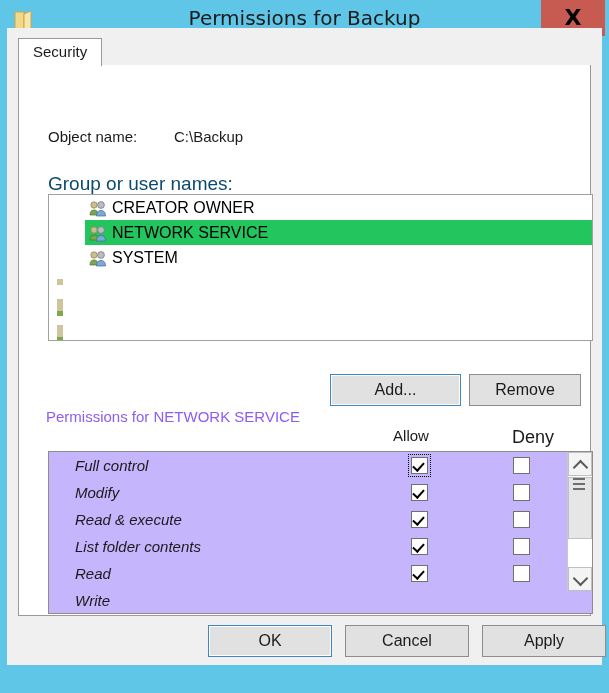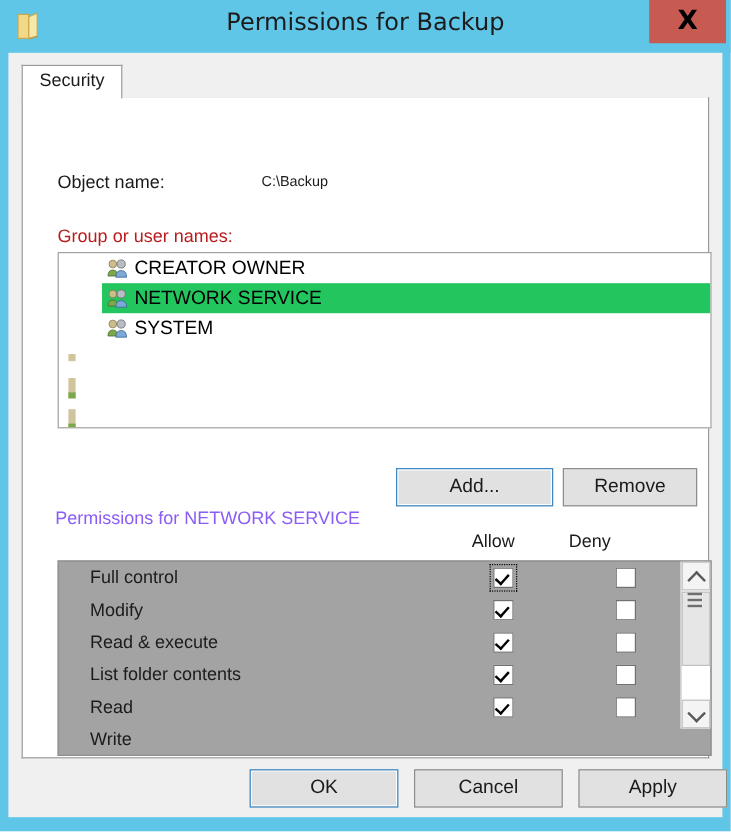--- a/index.html
+++ b/index.html
@@ -57,21 +57,21 @@
     font-family: "DejaVu Sans", sans-serif;
     line-height: 36px;
     text-align: center;
     cursor: pointer;
     user-select: none;
   }
 
   
   .body {
     position: absolute;
-    left: 7px; top: 44px;
+    left: 7px; top: 28px;
     width: 595px;
     height: 637px;
     background: #f0f0f0;
     box-sizing: border-box;
   }
 
   
   .tabstrip {
     position: absolute;
     left: 11px; top: 10px;
@@ -117,30 +117,29 @@
   .obj-label {
     position: absolute;
     left: 29px; top: 63px;
     font-size: 15px;
     color: #1b1b1b;
     user-select: none;
   }
   .obj-value {
     position: absolute;
     left: 155px; top: 63px;
-    font-size: 12px;
-    color: #1b1b1b;
-    user-select: none;
-    margin-left: 44px;
+    font-size: 15px;
+    color: #1b1b1b;
+    user-select: none;
   }
   .group-label {
     position: absolute;
     left: 29px; top: 108px;
-    font-size: 15px;
-    color: #b91c1c;
+    font-size: 19px;
+    color: #0c4a6e;
     user-select: none;
   }
 
   
   .grouplist {
     position: absolute;
     left: 29px; top: 129px;
     width: 545px;
     height: 147px;
     background: #ffffff;
@@ -218,36 +217,37 @@
     width: 80px;
     text-align: center;
     font-size: 15px;
     color: #1b1b1b;
     user-select: none;
   }
   .hdr-deny {
     position: absolute;
     left: 455px; top: 362px;
     width: 80px;
-    text-align: left;
-    font-size: 15px;
+    text-align: right;
+    font-size: 18px;
     color: #1b1b1b;
     user-select: none;
   }
 
   
   .permlist {
     position: absolute;
     left: 29px; top: 386px;
     width: 545px;
     height: 163px;
-    background: #a3a3a3;
+    background: #c4b5fd;
     border: 1px solid #8d8d8d;
     box-sizing: border-box;
     overflow: hidden;
+    font-style: italic;
   }
   .prow {
     position: relative;
     height: 27px;
     box-sizing: border-box;
   }
   .pname {
     position: absolute;
     left: 26px; top: 0;
     line-height: 27px;

